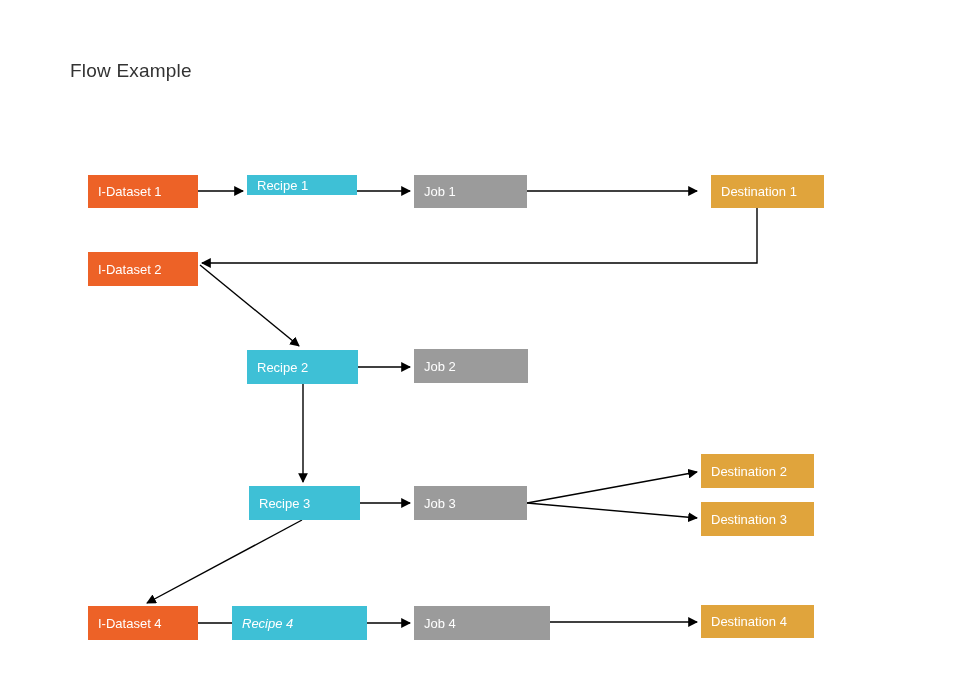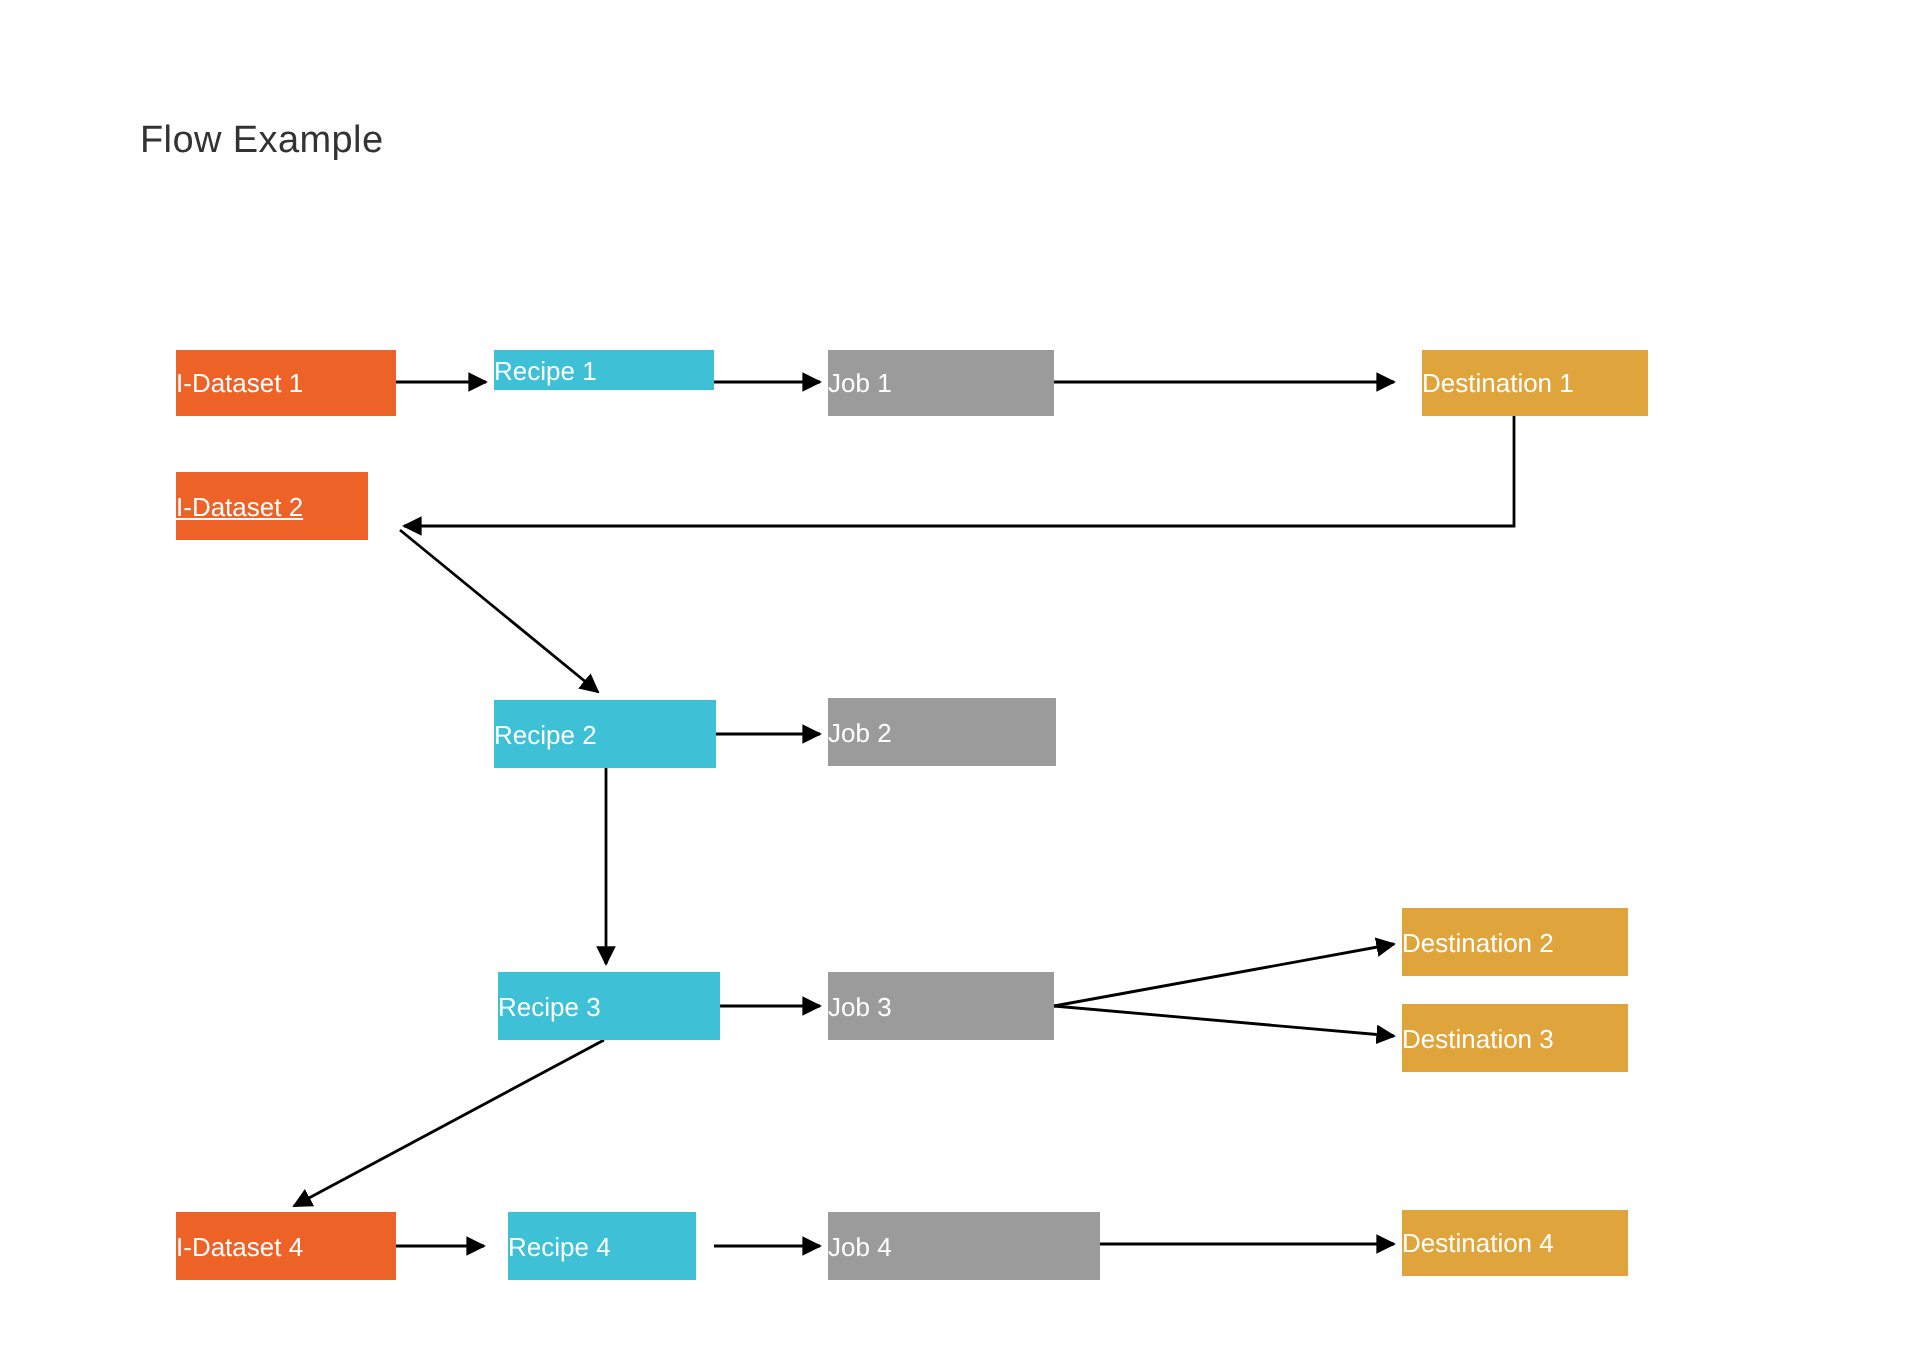--- a/index.html
+++ b/index.html
@@ -22,20 +22,21 @@
   .edges {
     position: absolute;
     left: 0; top: 0;
     width: 960px; height: 679px;
   }
   .node {
     position: absolute;
     box-sizing: border-box;
     display: flex;
     align-items: center;
+    padding-left: 10px;
     color: var(--node_text, #ffffff);
     font-size: 13px;
     cursor: pointer;
   }
   .node.dataset     { background: var(--dataset, #ED6227); }
   .node.recipe      { background: var(--recipe, #3EC0D6); }
   .node.job         { background: var(--job, #9B9B9B); text-align: center; }
   .node.destination { background: var(--destination, #E0A43C); }
 </style>
 </head>
@@ -67,28 +68,28 @@
       <line x1="357" y1="623" x2="410" y2="623" marker-end="url(#arrow)"></line>
       <line x1="527" y1="622" x2="697" y2="622" marker-end="url(#arrow)"></line>
     </g>
   </svg>
 
   <div class="node dataset" style="left:88px;  top:175px; width:110px; height:33px;">I-Dataset 1</div>
   <div class="node recipe" style="left:247px; top:175px; width:110px; height:20px;">Recipe 1</div>
   <div class="node job" style="left:414px; top:175px; width:113px; height:33px;">Job 1</div>
   <div class="node destination" style="left:701px; top:175px; width:113px; height:33px;margin-left:10px;">Destination 1</div>
 
-  <div class="node dataset" style="left:88px;  top:236px; width:96px; height:34px;text-decoration:underline;">I-Dataset 2</div>
+  <div class="node dataset" style="left:88px;  top:252px; width:110px; height:34px;">I-Dataset 2</div>
 
   <div class="node recipe" style="left:247px; top:350px; width:111px; height:34px;">Recipe 2</div>
   <div class="node job" style="left:414px; top:349px; width:114px; height:34px;">Job 2</div>
 
   <div class="node recipe" style="left:249px; top:486px; width:111px; height:34px;">Recipe 3</div>
   <div class="node job" style="left:414px; top:486px; width:113px; height:34px;">Job 3</div>
   <div class="node destination" style="left:701px; top:454px; width:113px; height:34px;">Destination 2</div>
   <div class="node destination" style="left:701px; top:502px; width:113px; height:34px;">Destination 3</div>
 
   <div class="node dataset" style="left:88px;  top:606px; width:110px; height:34px;">I-Dataset 4</div>
-  <div class="node recipe" style="left:254px; top:606px; width:94px; height:34px;">Recipe 4</div>
+  <div class="node recipe" style="left:232px; top:606px; width:135px; height:34px;font-style:italic;">Recipe 4</div>
   <div class="node job" style="left:414px; top:606px; width:136px; height:34px;">Job 4</div>
   <div class="node destination" style="left:701px; top:605px; width:113px; height:33px;">Destination 4</div>
 
 </div>
 
 </body></html>

